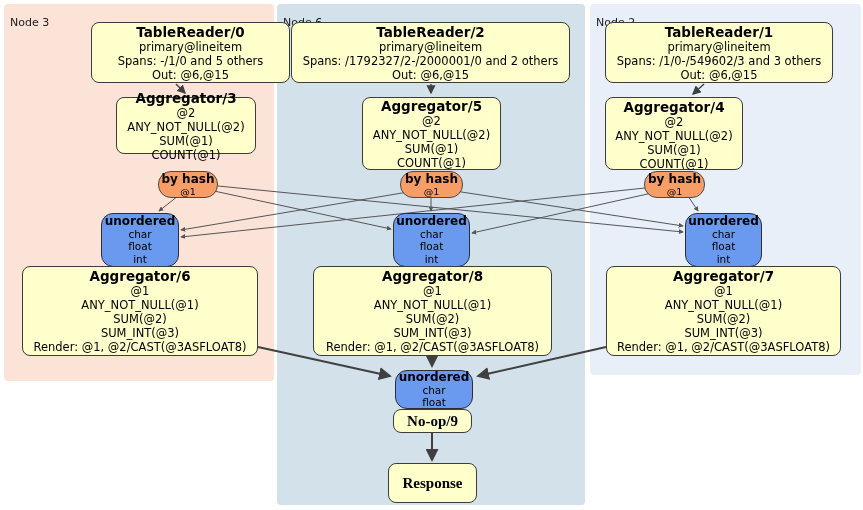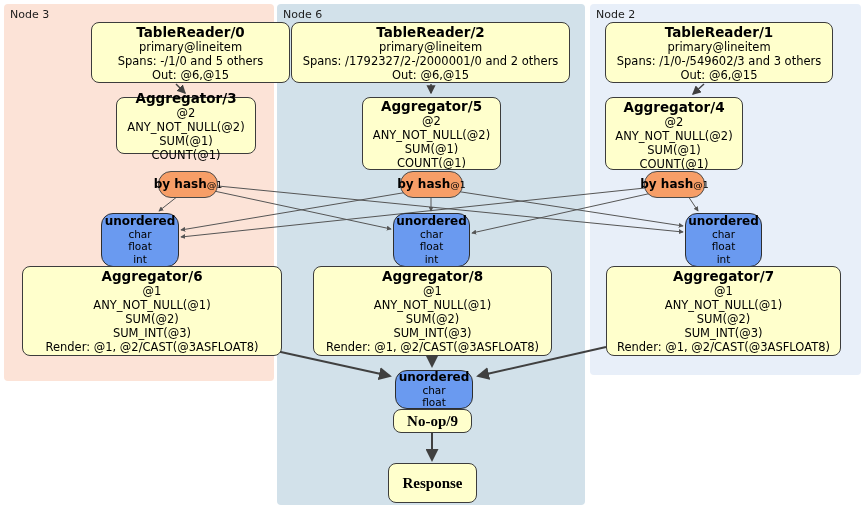--- a/index.html
+++ b/index.html
@@ -5,34 +5,34 @@
   html,body{margin:0;padding:0;background:#ffffff;}
   .canvas{
     position:relative;width:863px;height:510px;background:#ffffff;overflow:hidden;
     font-family:"DejaVu Sans","Liberation Sans",sans-serif;color:#000;
   }
   .region{position:absolute;border-radius:4px;z-index:0;}
   .region-n3{left:4px;top:4px;width:270px;height:377px;background:#fce3d7;}
   .region-n1{left:277px;top:4px;width:308px;height:501px;background:#d2e1ea;}
   .region-n2{left:590px;top:4px;width:271px;height:371px;background:#e8eff9;}
   .region-label{
-    position:absolute;left:6px;top:4px;font-size:11px;color:#1c1c1c;white-space:nowrap;
+    position:absolute;left:6px;top:12px;font-size:11px;color:#1c1c1c;white-space:nowrap;
   }
   .edges{position:absolute;left:0;top:0;z-index:1;}
   .proc{
     position:absolute;z-index:2;background:#ffffcc;border:1px solid #3c3c3c;border-radius:8px;
     display:flex;flex-direction:column;justify-content:center;align-items:center;
     text-align:center;box-sizing:border-box;padding:1px 3px;
   }
   .proc-title{font-weight:bold;font-size:13.5px;line-height:16px;white-space:nowrap;}
   .proc-line{font-size:11.5px;line-height:14px;white-space:nowrap;}
   .proc-big .proc-title{font-size:15px;line-height:18px;font-family:Liberation Serif, serif;}
   .router{
     position:absolute;z-index:2;background:#f79e67;border:1px solid #4a4a4a;border-radius:13px;
-    display:flex;flex-direction:row;justify-content:center;align-items:center;
+    display:flex;flex-direction:column;justify-content:center;align-items:center;
     text-align:center;box-sizing:border-box;
   }
   .router-label{font-weight:bold;font-size:12px;line-height:13px;white-space:nowrap;}
   .router-detail{font-size:9.5px;line-height:11px;white-space:nowrap;}
   .sync{
     position:absolute;z-index:2;background:#6a9af0;border:1px solid #2e2e2e;border-radius:12px;
     display:flex;flex-direction:column;justify-content:center;align-items:center;
     text-align:center;box-sizing:border-box;
   }
   .sync-label{font-weight:bold;font-size:12px;line-height:13px;white-space:nowrap;}
@@ -150,21 +150,21 @@
     <div class="sync-type">float</div>
     <div class="sync-type">int</div>
   </div>
   <div class="sync" style="left:685px;top:213px;width:77px;height:54px;">
     <div class="sync-label">unordered</div>
     <div class="sync-type">char</div>
     <div class="sync-type">float</div>
     <div class="sync-type">int</div>
   </div>
 
-  <div class="proc" style="left:22px;top:266px;width:260px;height:90px;">
+  <div class="proc" style="left:22px;top:266px;width:236px;height:90px;">
     <div class="proc-title">Aggregator/6</div>
     <div class="proc-line">@1</div>
     <div class="proc-line">ANY_NOT_NULL(@1)</div>
     <div class="proc-line">SUM(@2)</div>
     <div class="proc-line">SUM_INT(@3)</div>
     <div class="proc-line">Render: @1, @2/CAST(@3ASFLOAT8)</div>
   </div>
   <div class="proc" style="left:313px;top:266px;width:239px;height:90px;">
     <div class="proc-title">Aggregator/8</div>
     <div class="proc-line">@1</div>

